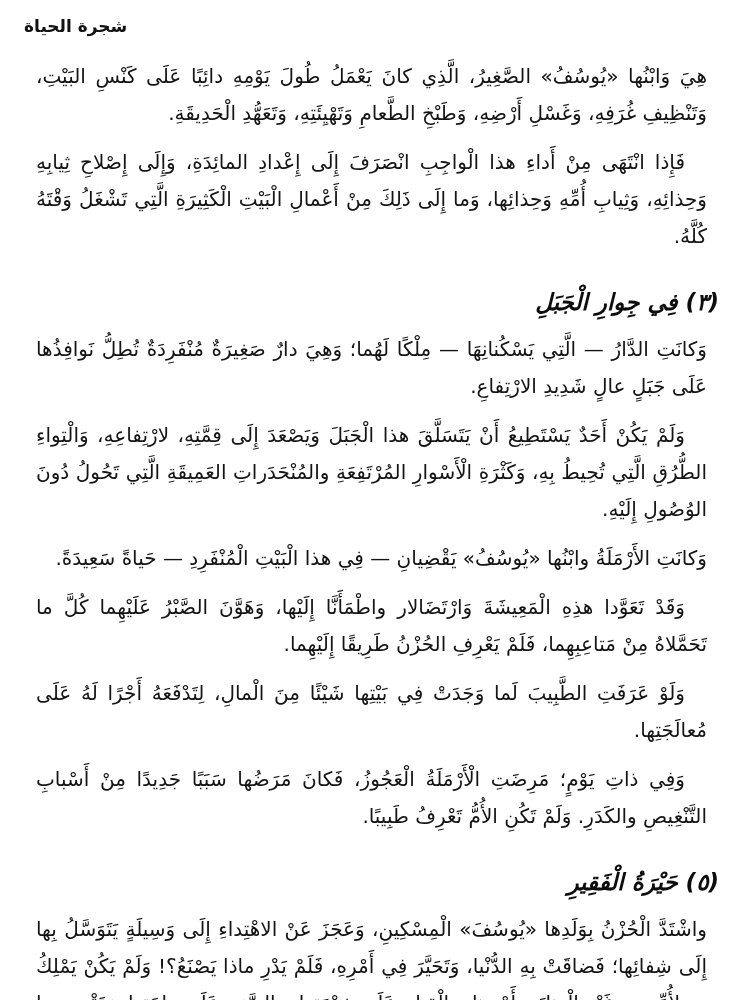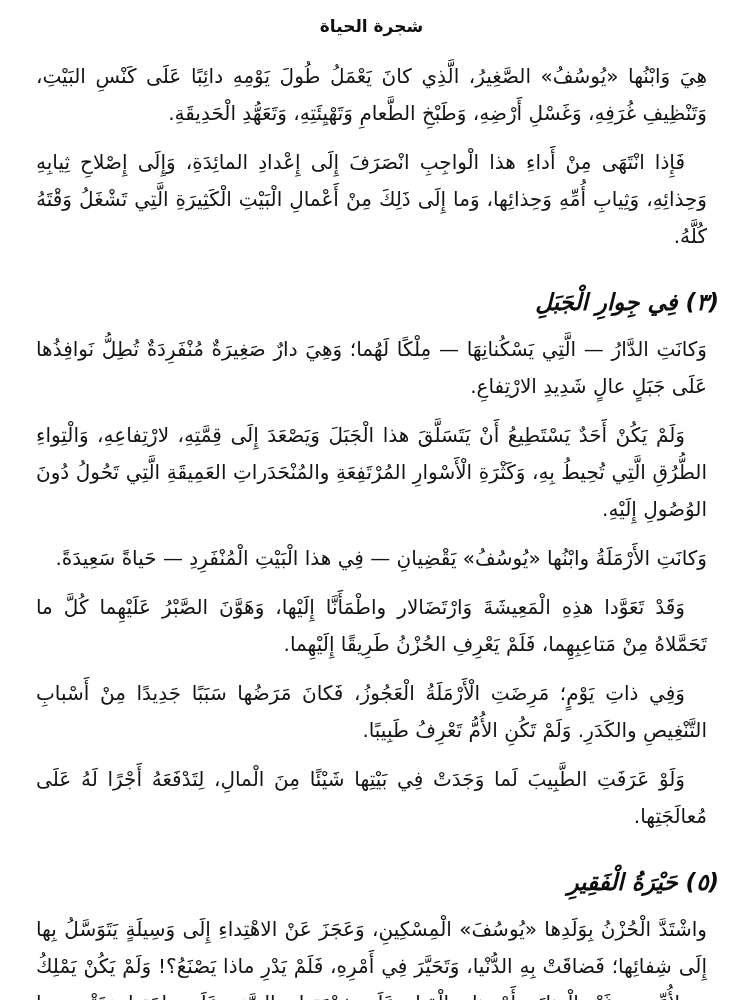--- a/index.html
+++ b/index.html
@@ -13,21 +13,21 @@
     height: 1000px;
     box-sizing: border-box;
     background: #ffffff;
     color: #141414;
     direction: rtl;
     font-family: "DejaVu Sans", sans-serif;
     padding: 12px 14px 10px 24px;
     overflow: hidden;
   }
   .running-header {
-    text-align: center;
+    text-align: left;
     font-size: 17px;
     line-height: 24px;
     font-weight: 700;
     margin: 2px 0 20px 0;
     color: #111111;
   }
   .para {
     margin: 12px;
     font-size: 20px;
     line-height: 37px;
@@ -63,21 +63,21 @@
 
   <p class="para">وَكانَتِ الدَّارُ — الَّتِي يَسْكُنانِهَا — مِلْكًا لَهُما؛ وَهِيَ دارٌ صَغِيرَةٌ مُنْفَرِدَةٌ تُطِلُّ نَوافِذُها عَلَى جَبَلٍ عالٍ شَدِيدِ الارْتِفاعِ.</p>
 
   <p class="para indent">وَلَمْ يَكُنْ أَحَدٌ يَسْتَطِيعُ أَنْ يَتَسَلَّقَ هذا الْجَبَلَ وَيَصْعَدَ إِلَى قِمَّتِهِ، لارْتِفاعِهِ، وَالْتِواءِ الطُّرُقِ الَّتِي تُحِيطُ بِهِ، وَكَثْرَةِ الْأَسْوارِ المُرْتَفِعَةِ والمُنْحَدَراتِ العَمِيقَةِ الَّتِي تَحُولُ دُونَ الوُصُولِ إِلَيْهِ.</p>
 
 
   <p class="para">وَكانَتِ الأَرْمَلَةُ وابْنُها «يُوسُفُ» يَقْضِيانِ — فِي هذا الْبَيْتِ الْمُنْفَرِدِ — حَياةً سَعِيدَةً.</p>
 
   <p class="para indent">وَقَدْ تَعَوَّدا هذِهِ الْمَعِيشَةَ وَارْتَضَالار واطْمَأَنَّا إِلَيْها، وَهَوَّنَ الصَّبْرُ عَلَيْهِما كُلَّ ما تَحَمَّلاهُ مِنْ مَتاعِبِهِما، فَلَمْ يَعْرِفِ الحُزْنُ طَرِيقًا إِلَيْهِما.</p>
 
+  <p class="para indent">وَلَوْ عَرَفَتِ الطَّبِيبَ لَما وَجَدَتْ فِي بَيْتِها شَيْئًا مِنَ الْمالِ، لِتَدْفَعَهُ أَجْرًا لَهُ عَلَى مُعالَجَتِها.</p>
+
   <p class="para indent">وَفِي ذاتِ يَوْمٍ؛ مَرِضَتِ الْأَرْمَلَةُ الْعَجُوزُ، فَكانَ مَرَضُها سَبَبًا جَدِيدًا مِنْ أَسْبابِ التَّنْغِيصِ والكَدَرِ. وَلَمْ تَكُنِ الأُمُّ تَعْرِفُ طَبِيبًا.</p>
-
-  <p class="para indent">وَلَوْ عَرَفَتِ الطَّبِيبَ لَما وَجَدَتْ فِي بَيْتِها شَيْئًا مِنَ الْمالِ، لِتَدْفَعَهُ أَجْرًا لَهُ عَلَى مُعالَجَتِها.</p>
 
   <h2 class="section-heading">(٥) حَيْرَةُ الْفَقِيرِ</h2>
 
   <p class="para">واشْتَدَّ الْحُزْنُ بِوَلَدِها «يُوسُفَ» الْمِسْكِينِ، وَعَجَزَ عَنْ الاهْتِداءِ إِلَى وَسِيلَةٍ يَتَوَسَّلُ بِها إِلَى شِفائِها؛ فَضاقَتْ بِهِ الدُّنْيا، وَتَحَيَّرَ فِي أَمْرِهِ، فَلَمْ يَدْرِ ماذا يَصْنَعُ؟! وَلَمْ يَكُنْ يَمْلِكُ — لِأُمِّهِ — غَيْرَ الْعِنايَةِ بِأَمْرِها، والْقِيامِ عَلَى خِدْمَتِها، والسَّهَرِ عَلَى راحَتِها، وَتَقْدِيمِ ما تَحْتاجُ إِلَيْهِ تِلْكَ المَرِيضَةُ مِنَ الْماءِ: الماءِ وَحْدَهُ؛ فَلَيْسَ فِي الْبَيْتِ شَيْءٌ آخَرُ يُقَدِّمُهُ لَها.</p>
 
 </div>
 
 </body></html>

